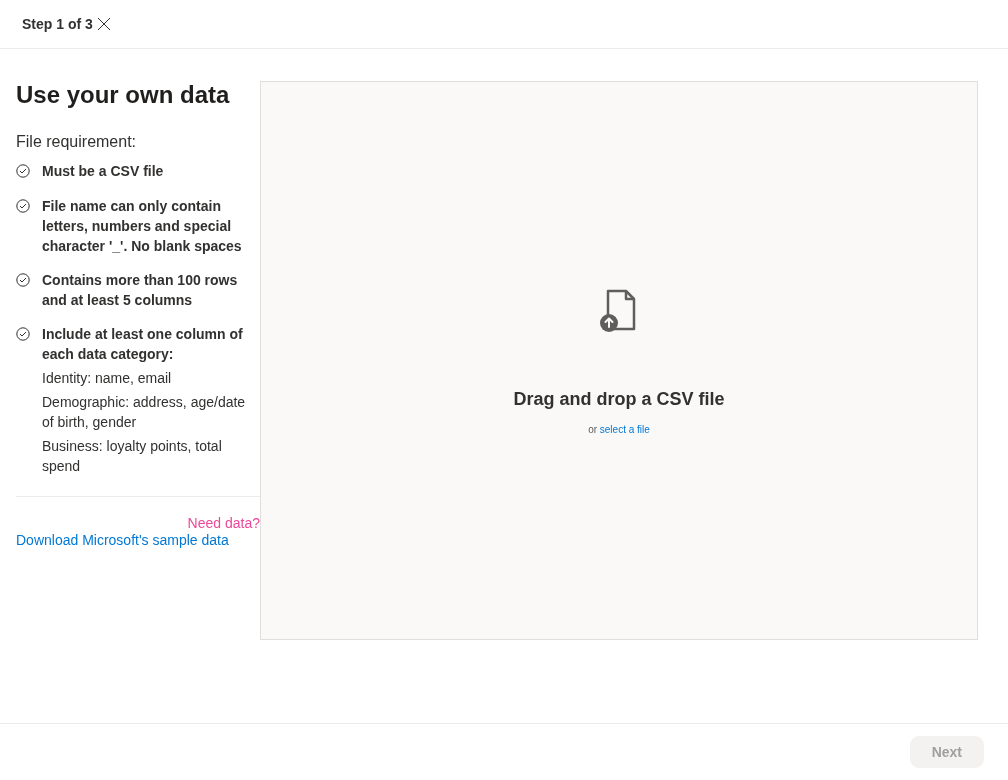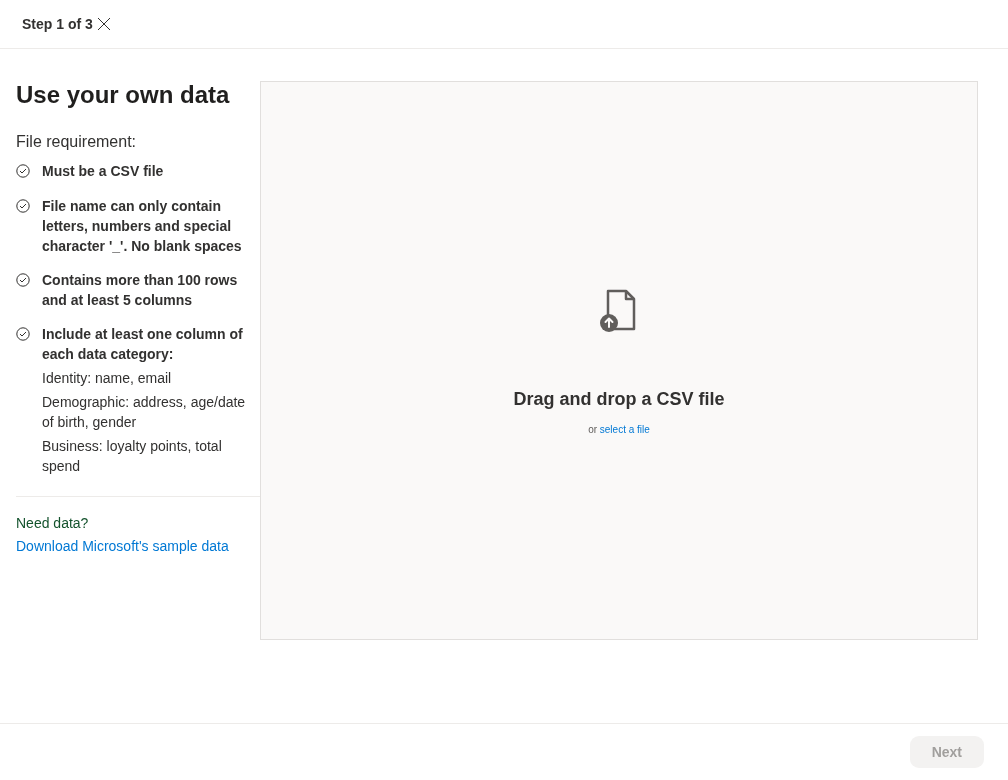--- a/index.html
+++ b/index.html
@@ -101,22 +101,22 @@
       display: block;
       margin-top: 4px;
     }
     .divider {
       border: none;
       border-top: 1px solid #edebe9;
       margin: 20px 0 18px 0;
     }
     .need-data-label {
       font-size: 14px;
-      color: #14532d;
-      margin-bottom: 6px;
+      color: #ec4899;
+      text-align: right;
     }
     .download-link {
       font-size: 14px;
       color: #0078d4;
       text-decoration: none;
       cursor: pointer;
     }
     .dropzone {
       flex: 1;
       border: 1px solid #e1dfdd;

